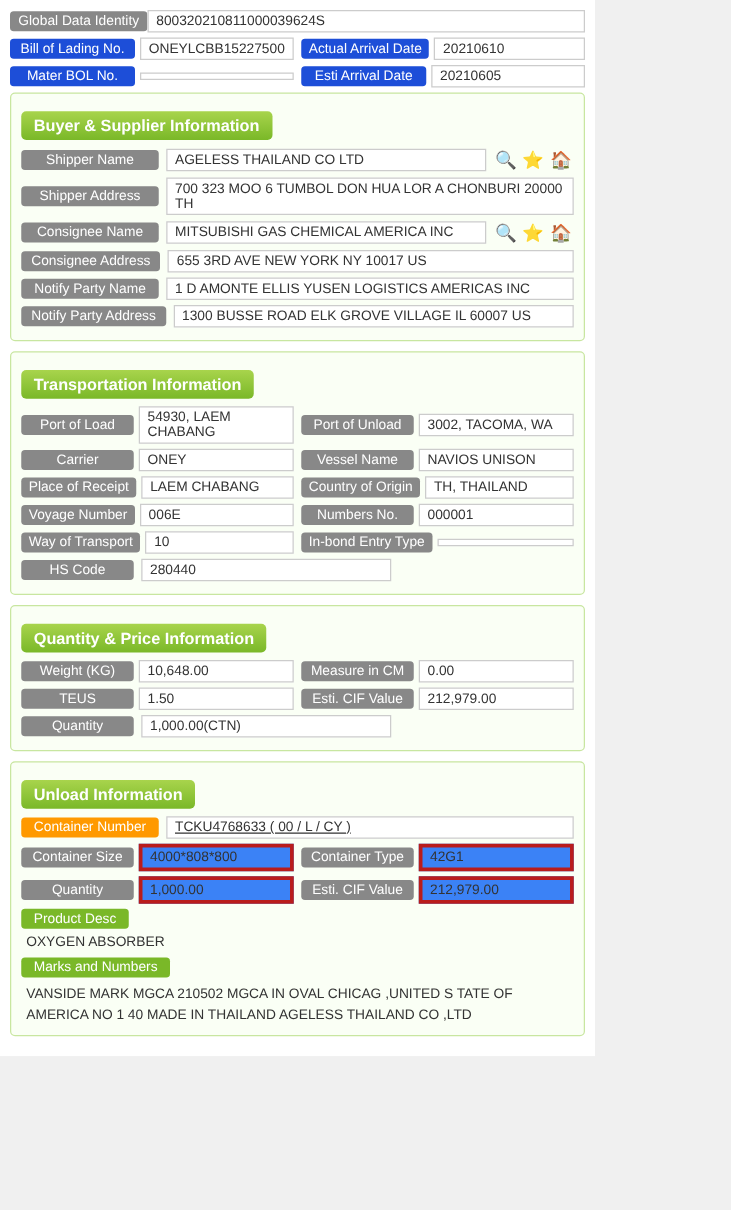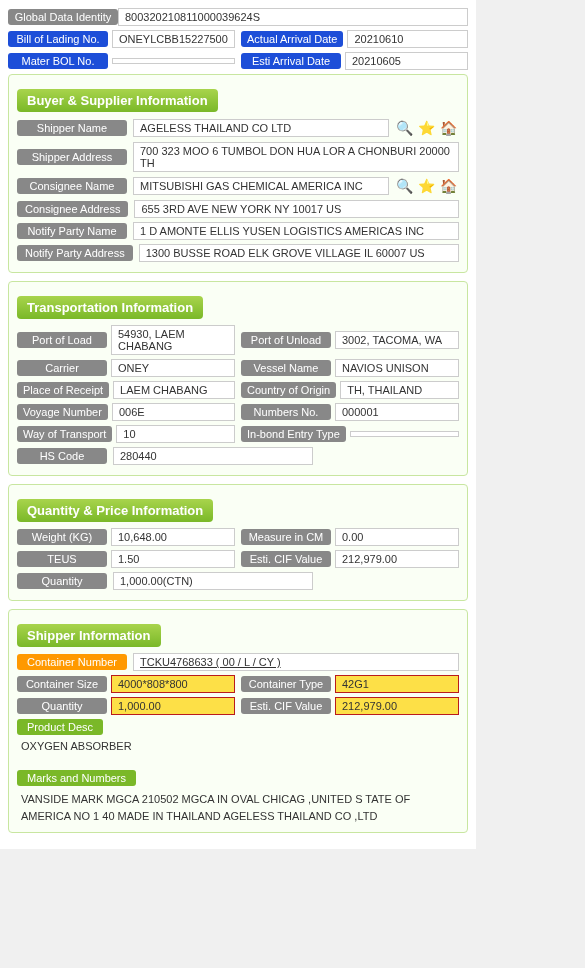--- a/index.html
+++ b/index.html
@@ -244,39 +244,39 @@
       background: #888;
       color: #fff;
       padding: 2px 6px;
       border-radius: 3px;
       font-size: 11px;
       white-space: nowrap;
       min-width: 90px;
       text-align: center;
     }
     .pi-value {
-      border: 1px solid #b91c1c;
-      padding: 2px 6px;
-      flex: 1;
-      font-size: 11px;
-      background: #fde047;
+      border: 3px solid #b91c1c;
+      padding: 2px 6px;
+      flex: 1;
+      font-size: 11px;
+      background: #3b82f6;
     }
     .pi-desc-label {
       background: #7ab828;
       color: #fff;
       padding: 2px 10px;
       border-radius: 3px;
       font-size: 11px;
       display: inline-block;
       margin-bottom: 3px;
     }
     .pi-desc-value {
       font-size: 11px;
       padding: 2px 4px;
-      margin-bottom: 16px;
+      margin-bottom: 4px;
     }
     .marks-label {
       background: #7ab828;
       color: #fff;
       padding: 2px 10px;
       border-radius: 3px;
       font-size: 11px;
       display: inline-block;
       margin-bottom: 3px;
     }
@@ -458,21 +458,21 @@
     </div>
 
     <div class="qp-single">
       <span class="qp-label">Quantity</span>
       <span class="qp-value">1,000.00(CTN)</span>
     </div>
   </div>
 
   <div class="section-box">
     <div>
-      <span class="section-header">Shipper Information</span>
+      <span class="section-header">Unload Information</span>
     </div>
 
     <div class="pi-container-row">
       <span class="pi-container-label">Container Number</span>
       <span class="pi-container-value">TCKU4768633 ( 00 / L / CY )</span>
     </div>
 
     <div class="pi-row">
       <div class="pi-left">
         <span class="pi-label">Container Size</span>

